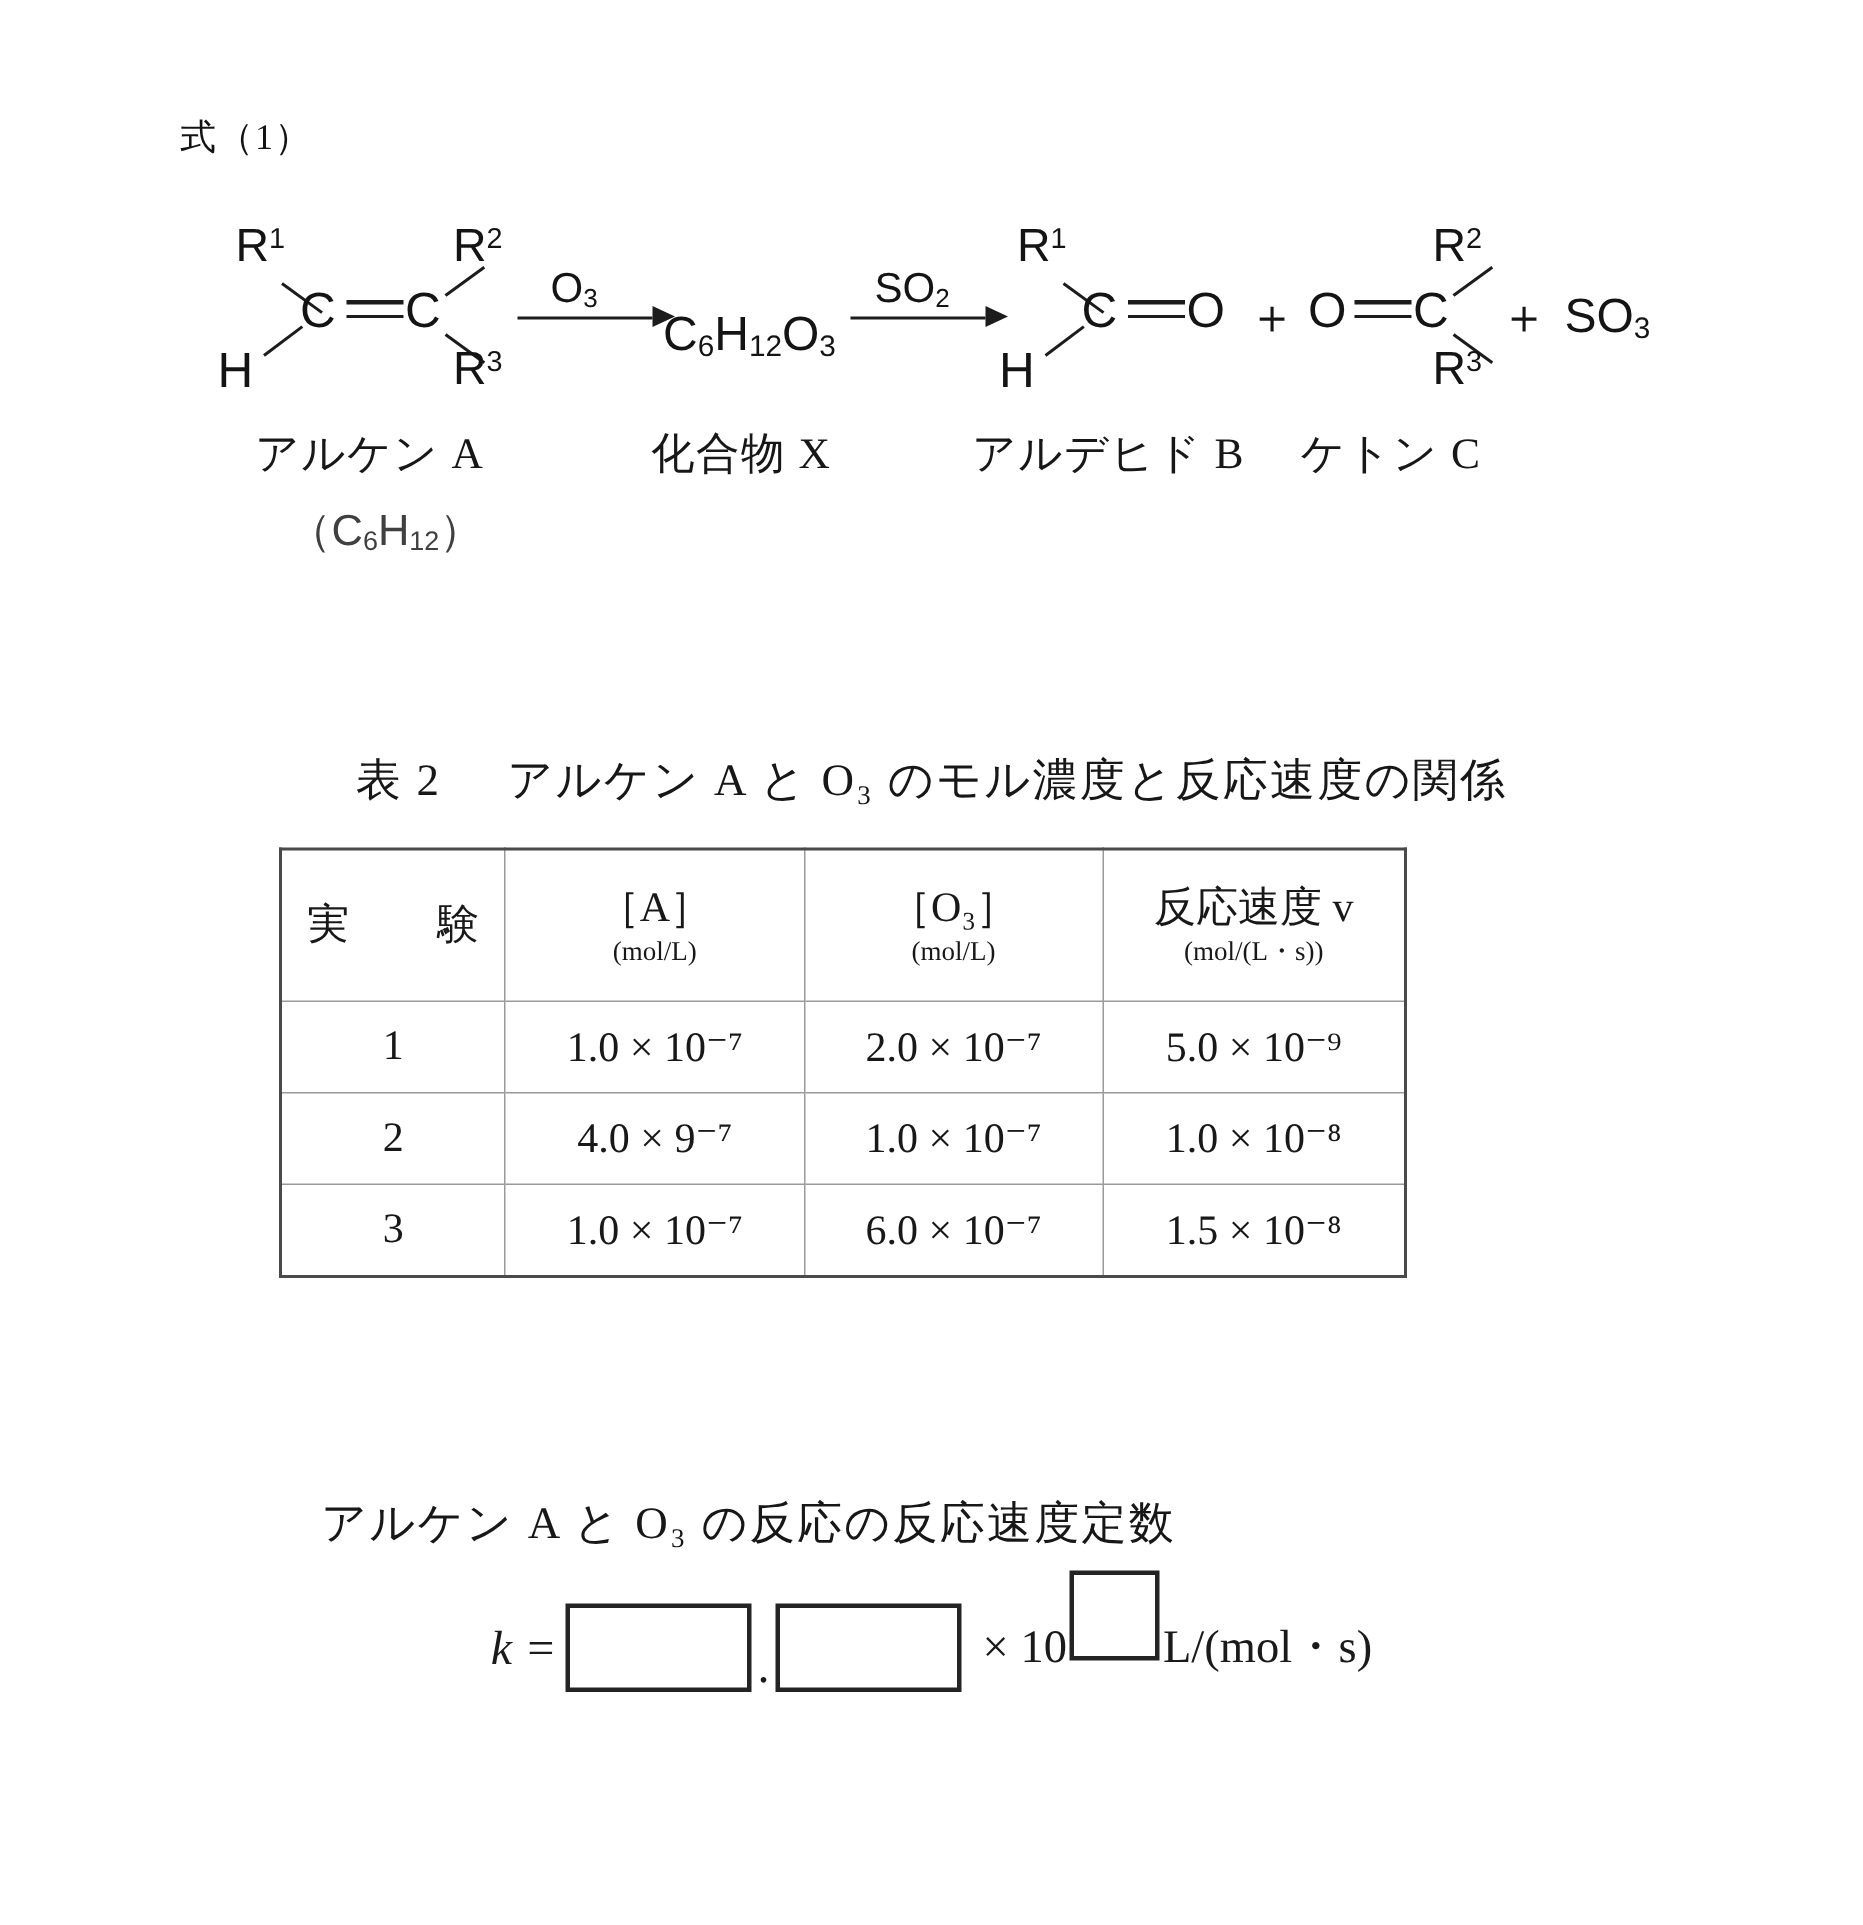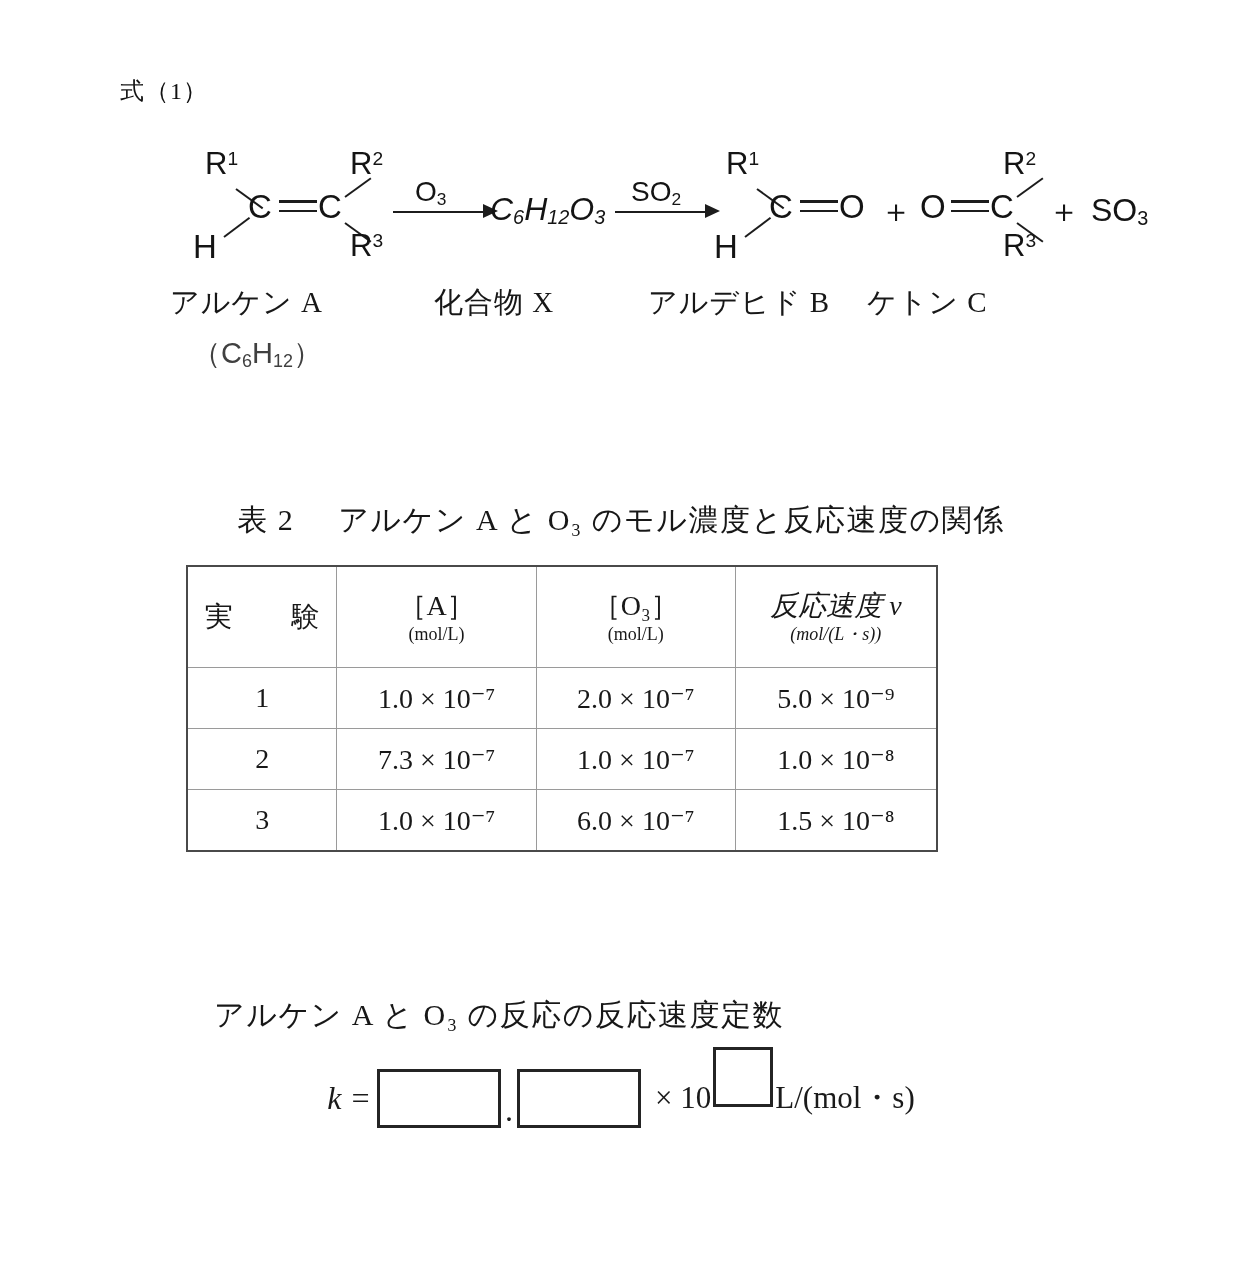--- a/index.html
+++ b/index.html
@@ -23,21 +23,21 @@
 
   
   #eq-title {
     left: 120px; top: 75px;
     font-size: 24px;
     letter-spacing: 1px;
     color: #121212;
   }
 
   
-  #scheme { left: 0; top: 130px; width: 1096px; height: 130px; margin-left: 48px; }
+  #scheme { left: 0; top: 130px; width: 1096px; height: 130px; }
 
   .atom {
     position: absolute;
     font-size: 33px;
     font-family: "Liberation Sans", "DejaVu Sans", sans-serif;
     color: #141414;
     white-space: nowrap;
     line-height: 1;
   }
   .rgrp {
@@ -136,21 +136,21 @@
     font-size: 28px;
     line-height: 1.28;
   }
   #data-table tbody td {
     height: 58px;
     font-size: 28px;
   }
   #data-table .col-exp { width: 148px; }
   #data-table .col-a   { width: 201px; }
   #data-table .col-o3  { width: 200px; }
-  #data-table .col-v   { width: 203px; font-style: italic; }
+  #data-table .col-v   { width: 203px; }
   .hdr-line1 { display:block; }
   .hdr-line2 { display:block; font-size: 18px; }
   .spaced { letter-spacing: 0.55em; padding-left: 0.55em; }
 
   
   #answer-caption {
     left: 0; top: 995px; width: 998px;
     text-align: center;
     font-size: 30px;
     letter-spacing: 1.5px;
@@ -226,21 +226,21 @@
   </div>
 
   <div class="rxn-arrow" style="left:345px; top:62px; width:105px;">
     <div class="rxn-label" style="left:22px;">
       <span>O</span><sub>3</sub>
     </div>
     <div class="shaft" style="width:90px;"></div>
     <div class="head" style="left:90px;"></div>
   </div>
 
-  <div class="formula" style="left:442px; top:61px;font-style:italic;">
+  <div class="formula" style="left:442px; top:74px;">
     C<sub>6</sub>H<sub>12</sub>O<sub>3</sub>
   </div>
 
   <div class="rxn-arrow" style="left:567px; top:62px; width:105px;">
     <div class="rxn-label" style="left:16px;">
       <span>SO</span><sub>2</sub>
     </div>
     <div class="shaft" style="width:90px;"></div>
     <div class="head" style="left:90px;"></div>
   </div>
@@ -315,21 +315,21 @@
   </thead>
   <tbody id="table-body">
     <tr>
       <td>1</td>
       <td>1.0 × 10⁻⁷</td>
       <td>2.0 × 10⁻⁷</td>
       <td>5.0 × 10⁻⁹</td>
     </tr>
     <tr>
       <td>2</td>
-      <td>7.3 × 10⁻⁷</td>
+      <td>4.0 × 9⁻⁷</td>
       <td>1.0 × 10⁻⁷</td>
       <td>1.0 × 10⁻⁸</td>
     </tr>
     <tr>
       <td>3</td>
       <td>1.0 × 10⁻⁷</td>
       <td>6.0 × 10⁻⁷</td>
       <td>1.5 × 10⁻⁸</td>
     </tr>
   </tbody>

